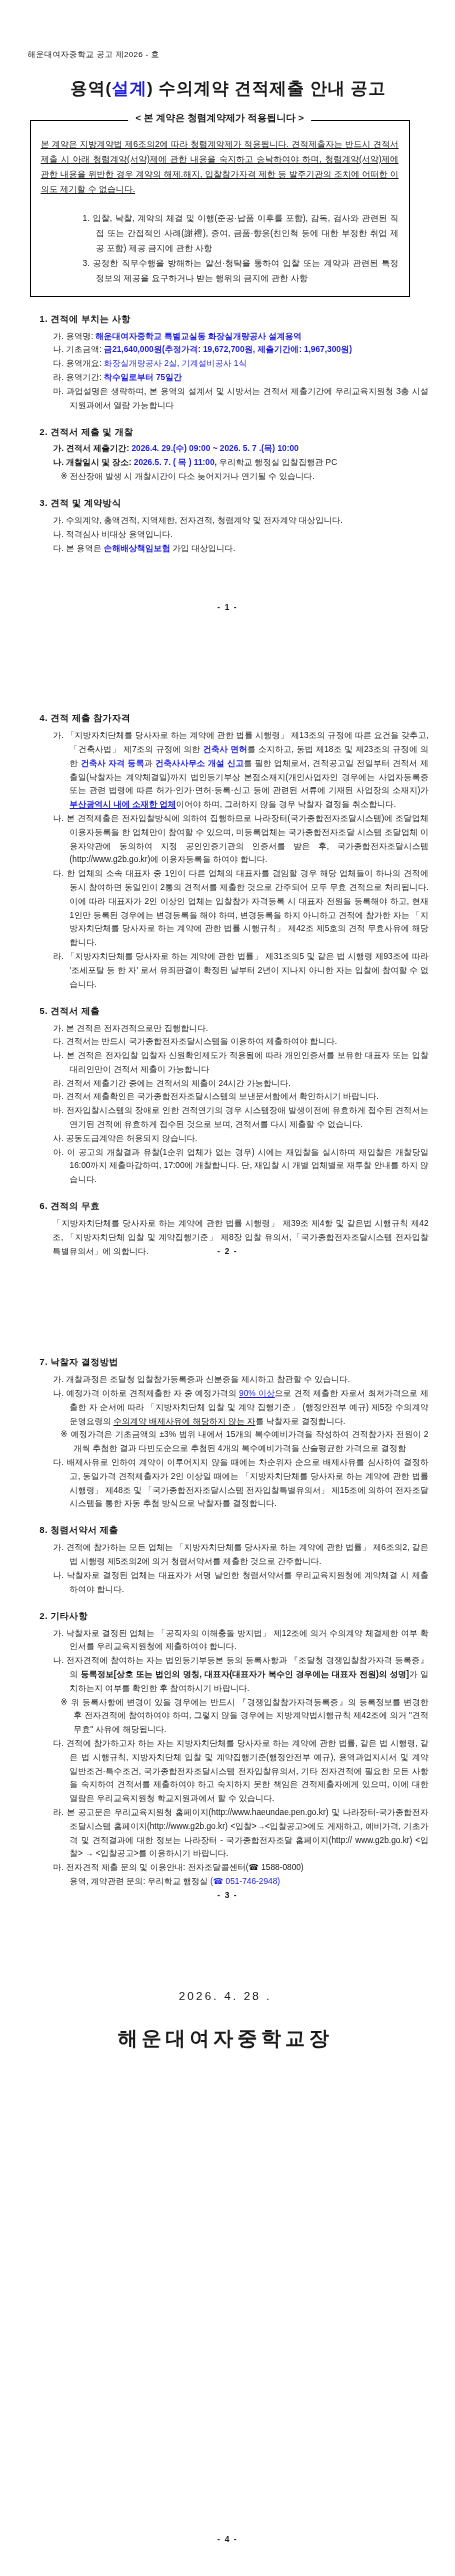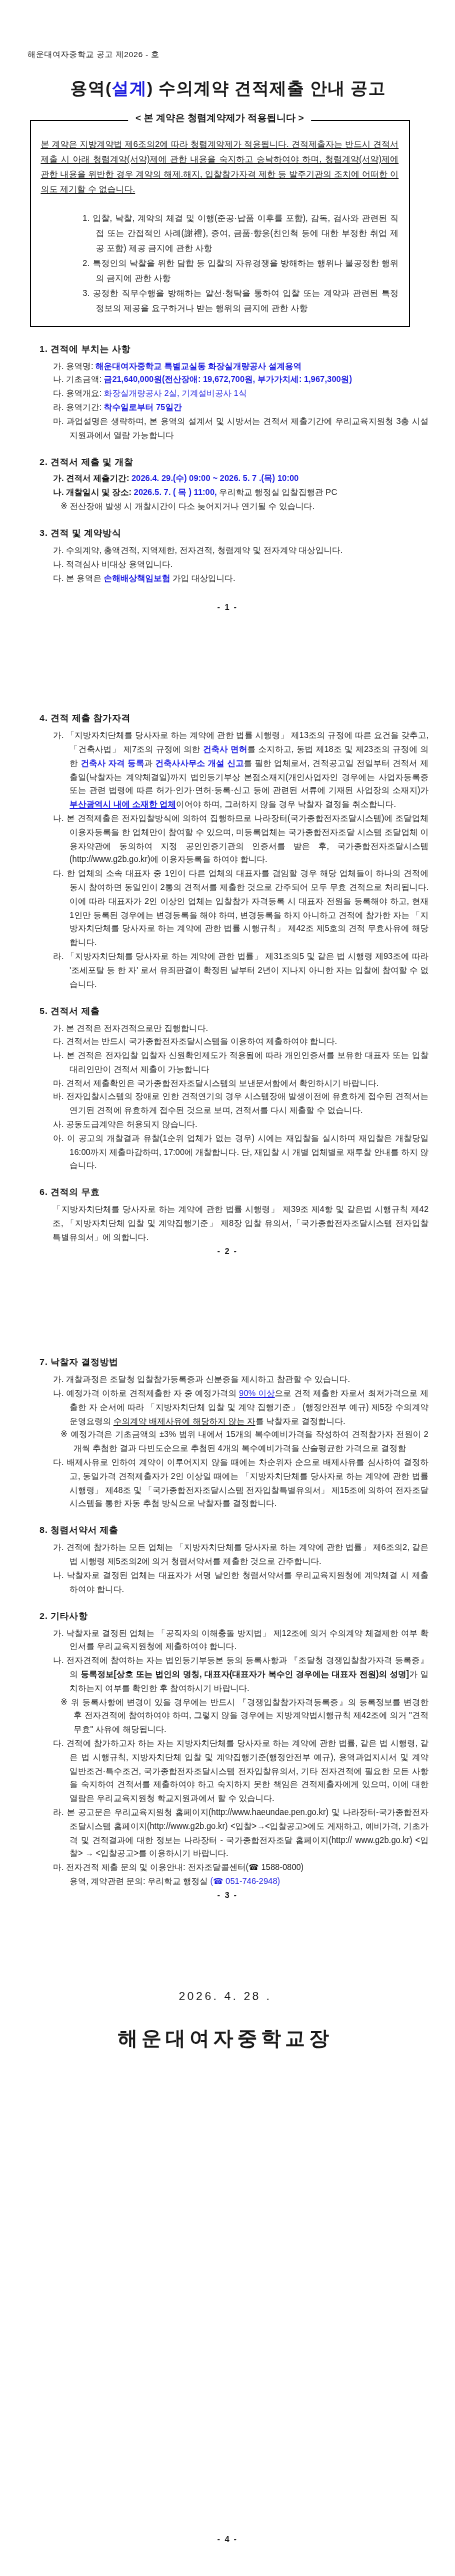--- a/index.html
+++ b/index.html
@@ -49,30 +49,29 @@
   <section class="page">
     <div class="page-content pc-1">
       <div class="notice-no">해운대여자중학교 공고 제2026 - 호</div>
       <h1 class="title"><span>용역(</span><span class="hl">설계</span><span>) 수의계약 견적제출 안내 공고</span></h1>
 
       <div class="pledge-box">
         <div class="pledge-title">&lt; 본 계약은 청렴계약제가 적용됩니다 &gt;</div>
         <p class="pledge-intro">본 계약은 지방계약법 제6조의2에 따라 청렴계약제가 적용됩니다. 견적제출자는 반드시 견적서 제출 시 아래 청렴계약(서약)제에 관한 내용을 숙지하고 승낙하여야 하며, 청렴계약(서약)제에 관한 내용을 위반한 경우 계약의 해제.해지, 입찰참가자격 제한 등 발주기관의 조치에 어떠한 이의도 제기할 수 없습니다.</p>
         <div class="pledge-items">
           <div class="pbx-item"><span class="pbx-no">1.</span><span>입찰, 낙찰, 계약의 체결 및 이행(준공·납품 이후를 포함), 감독, 검사와 관련된 직접 또는 간접적인 사례(謝禮), 증여, 금품·향응(친인척 등에 대한 부정한 취업 제공 포함) 제공 금지에 관한 사항</span></div>
-          <div class="pbx-item"><span class="pbx-no">2.</span><span>특정인의 낙찰을 위한 담합 등 입찰의 자유경쟁을 방해하는 행위나 불공정한 행위의 금지에 관한 사항</span></div>
           <div class="pbx-item"><span class="pbx-no">3.</span><span>공정한 직무수행을 방해하는 알선·청탁을 통하여 입찰 또는 계약과 관련된 특정 정보의 제공을 요구하거나 받는 행위의 금지에 관한 사항</span></div>
         </div>
       </div>
 
       <div class="sections-host">
           <div class="sec">
             <div class="sec-h">1. 견적에 부치는 사항</div>
             <div class="itm item"><span class="lbl">가. </span><span class="sg-p">용역명: </span><span class="sg-bb">해운대여자중학교 특별교실동 화장실개량공사 설계용역</span></div>
-            <div class="itm item"><span class="lbl">나. </span><span class="sg-p">기초금액: </span><span class="sg-bb">금21,640,000원(전산장애: 19,672,700원, 부가가치세: 1,967,300원)</span></div>
+            <div class="itm item"><span class="lbl">나. </span><span class="sg-p">기초금액: </span><span class="sg-bb">금21,640,000원(추정가격: 19,672,700원, 제출기간에: 1,967,300원)</span></div>
             <div class="itm item"><span class="lbl">다. </span><span class="sg-p">용역개요: </span><span class="sg-bl">화장실개량공사 2실, 기계설비공사 1식</span></div>
             <div class="itm item"><span class="lbl">라. </span><span class="sg-p">용역기간: </span><span class="sg-bb">착수일로부터 75일간</span></div>
             <div class="itm item"><span class="lbl">마. </span><span class="sg-p">과업설명은 생략하며, 본 용역의 설계서 및 시방서는 견적서 제출기간에 우리교육지원청 3층 시설지원과에서 열람 가능합니다</span></div>
           </div>
           <div class="sec">
             <div class="sec-h">2. 견적서 제출 및 개찰</div>
             <div class="itm item"><span class="lbl sg-b">가. </span><span class="sg-b">견적서 제출기간: </span><span class="sg-bb">2026.4. 29.(수) 09:00 ~ 2026. 5. 7 .(목) 10:00</span></div>
             <div class="itm item"><span class="lbl sg-b">나. </span><span class="sg-b">개찰일시 및 장소: </span><span class="sg-bb">2026.5. 7. ( 목 ) 11:00,</span><span class="sg-p"> 우리학교 행정실 입찰집행관 PC</span></div>
             <div class="itm note"><span class="lbl">※ </span><span class="sg-p">전산장애 발생 시 개찰시간이 다소 늦어지거나 연기될 수 있습니다.</span></div>
           </div>
@@ -95,20 +94,21 @@
             <div class="itm item"><span class="lbl">가. </span><span class="sg-p">「지방자치단체를 당사자로 하는 계약에 관한 법률 시행령」 제13조의 규정에 따른 요건을 갖추고,「건축사법」 제7조의 규정에 의한 </span><span class="sg-bb">건축사 면허</span><span class="sg-p">를 소지하고, 동법 제18조 및 제23조의 규정에 의한 </span><span class="sg-bb">건축사 자격 등록</span><span class="sg-p">과 </span><span class="sg-bb">건축사사무소 개설 신고</span><span class="sg-p">를 필한 업체로서, 견적공고일 전일부터 견적서 제출일(낙찰자는 계약체결일)까지 법인등기부상 본점소재지(개인사업자인 경우에는 사업자등록증 또는 관련 법령에 따른 허가·인가·면허·등록·신고 등에 관련된 서류에 기재된 사업장의 소재지)가 </span><span class="sg-bbu">부산광역시 내에 소재한 업체</span><span class="sg-p">이어야 하며, 그러하지 않을 경우 낙찰자 결정을 취소합니다.</span></div>
             <div class="itm item"><span class="lbl">나. </span><span class="sg-p">본 견적제출은 전자입찰방식에 의하여 집행하므로 나라장터(국가종합전자조달시스템)에 조달업체 이용자등록을 한 업체만이 참여할 수 있으며, 미등록업체는 국가종합전자조달 시스템 조달업체 이용자약관에 동의하여 지정 공인인증기관의 인증서를 받은 후, 국가종합전자조달시스템(http://www.g2b.go.kr)에 이용자등록을 하여야 합니다.</span></div>
             <div class="itm item"><span class="lbl">다. </span><span class="sg-p">한 업체의 소속 대표자 중 1인이 다른 업체의 대표자를 겸임할 경우 해당 업체들이 하나의 견적에 동시 참여하면 동일인이 2통의 견적서를 제출한 것으로 간주되어 모두 무효 견적으로 처리됩니다. 이에 따라 대표자가 2인 이상인 업체는 입찰참가 자격등록 시 대표자 전원을 등록해야 하고, 현재 1인만 등록된 경우에는 변경등록을 해야 하며, 변경등록을 하지 아니하고 견적에 참가한 자는 「지방자치단체를 당사자로 하는 계약에 관한 법률 시행규칙」 제42조 제5호의 견적 무효사유에 해당합니다.</span></div>
             <div class="itm item"><span class="lbl">라. </span><span class="sg-p">「지방자치단체를 당사자로 하는 계약에 관한 법률」 제31조의5 및 같은 법 시행령 제93조에 따라 '조세포탈 등 한 자' 로서 유죄판결이 확정된 날부터 2년이 지나지 아니한 자는 입찰에 참여할 수 없습니다.</span></div>
           </div>
           <div class="sec">
             <div class="sec-h">5. 견적서 제출</div>
             <div class="itm item"><span class="lbl">가. </span><span class="sg-p">본 견적은 전자견적으로만 집행합니다.</span></div>
             <div class="itm item"><span class="lbl">다. </span><span class="sg-p">견적서는 반드시 국가종합전자조달시스템을 이용하여 제출하여야 합니다.</span></div>
             <div class="itm item"><span class="lbl">나. </span><span class="sg-p">본 견적은 전자입찰 입찰자 신원확인제도가 적용됨에 따라 개인인증서를 보유한 대표자 또는 입찰대리인만이 견적서 제출이 가능합니다</span></div>
+            <div class="itm item"><span class="lbl">라. </span><span class="sg-p">견적서 제출기간 중에는 견적서의 제출이 24시간 가능합니다.</span></div>
             <div class="itm item"><span class="lbl">마. </span><span class="sg-p">견적서 제출확인은 국가종합전자조달시스템의 보낸문서함에서 확인하시기 바랍니다.</span></div>
             <div class="itm item"><span class="lbl">바. </span><span class="sg-p">전자입찰시스템의 장애로 인한 견적연기의 경우 시스템장애 발생이전에 유효하게 접수된 견적서는 연기된 견적에 유효하게 접수된 것으로 보며, 견적서를 다시 제출할 수 없습니다.</span></div>
             <div class="itm item"><span class="lbl">사. </span><span class="sg-p">공동도급계약은 허용되지 않습니다.</span></div>
             <div class="itm item"><span class="lbl">아. </span><span class="sg-p">이 공고의 개찰결과 유찰(1순위 업체가 없는 경우) 시에는 재입찰을 실시하며 재입찰은 개찰당일 16:00까지 제출마감하며, 17:00에 개찰합니다. 단, 재입찰 시 개별 업체별로 재투찰 안내를 하지 않습니다.</span></div>
           </div>
           <div class="sec">
             <div class="sec-h">6. 견적의 무효</div>
             <div class="itm para"><span class="sg-p">「지방자치단체를 당사자로 하는 계약에 관한 법률 시행령」 제39조 제4항 및 같은법 시행규칙 제42조, 「지방자치단체 입찰 및 계약집행기준」 제8장 입찰 유의서,「국가종합전자조달시스템 전자입찰특별유의서」에 의합니다.</span></div>
           </div>
         </div>

